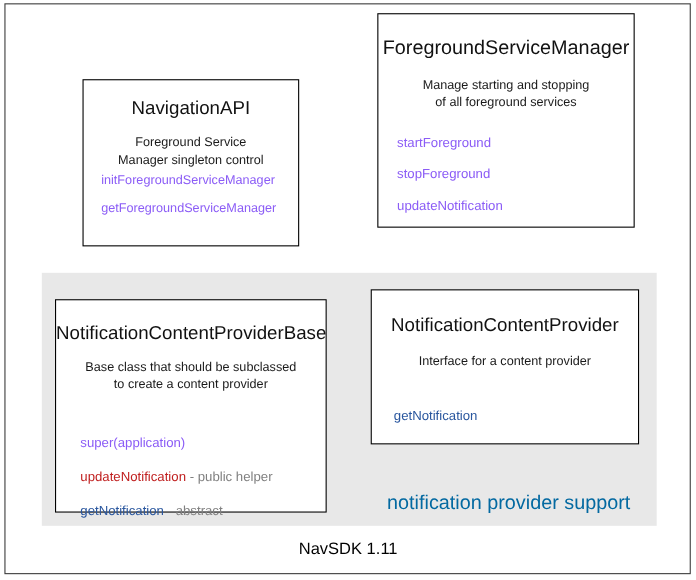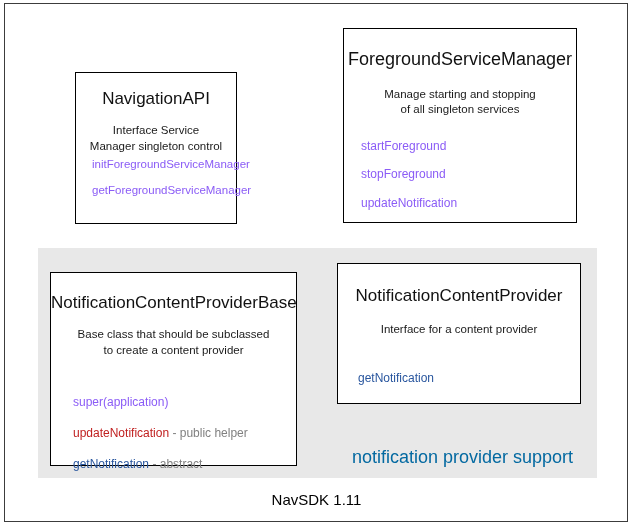--- a/index.html
+++ b/index.html
@@ -50,26 +50,26 @@
   
   .class-box {
     position: absolute;
     background: #ffffff;
     border: 1.5px solid #000000;
     box-sizing: border-box;
   }
   .box-navigationapi {
     left: 75px;
     top: 72px;
-    width: 162px;
+    width: 197px;
     height: 152px;
   }
   .box-fsm {
     left: 343px;
-    top: 28px;
+    top: 12px;
     width: 234px;
     height: 195px;
   }
   .box-ncpbase {
     left: 50px;
     top: 272px;
     width: 247px;
     height: 194px;
   }
   .box-ncp {
@@ -143,38 +143,38 @@
 
   <div class="page-frame"></div>
 
   <div class="group-panel">
     <div class="group-panel-label">notification provider support</div>
   </div>
 
   <div class="class-box box-navigationapi">
     <div class="class-title">NavigationAPI</div>
     <div class="class-desc">
-      <div>Interface Service</div>
+      <div>Foreground Service</div>
       <div>Manager singleton control</div>
     </div>
     <div class="member-list">
       <div class="member m-green">
         <span>initForegroundServiceManager</span><span class="m-note"></span>
       </div>
       <div class="member m-green">
         <span>getForegroundServiceManager</span><span class="m-note"></span>
       </div>
     </div>
   </div>
 
   <div class="class-box box-fsm">
     <div class="class-title">ForegroundServiceManager</div>
     <div class="class-desc">
       <div>Manage starting and stopping</div>
-      <div>of all singleton services</div>
+      <div>of all foreground services</div>
     </div>
     <div class="member-list">
       <div class="member m-green">
         <span>startForeground</span><span class="m-note"></span>
       </div>
       <div class="member m-green">
         <span>stopForeground</span><span class="m-note"></span>
       </div>
       <div class="member m-green">
         <span>updateNotification</span><span class="m-note"></span>

